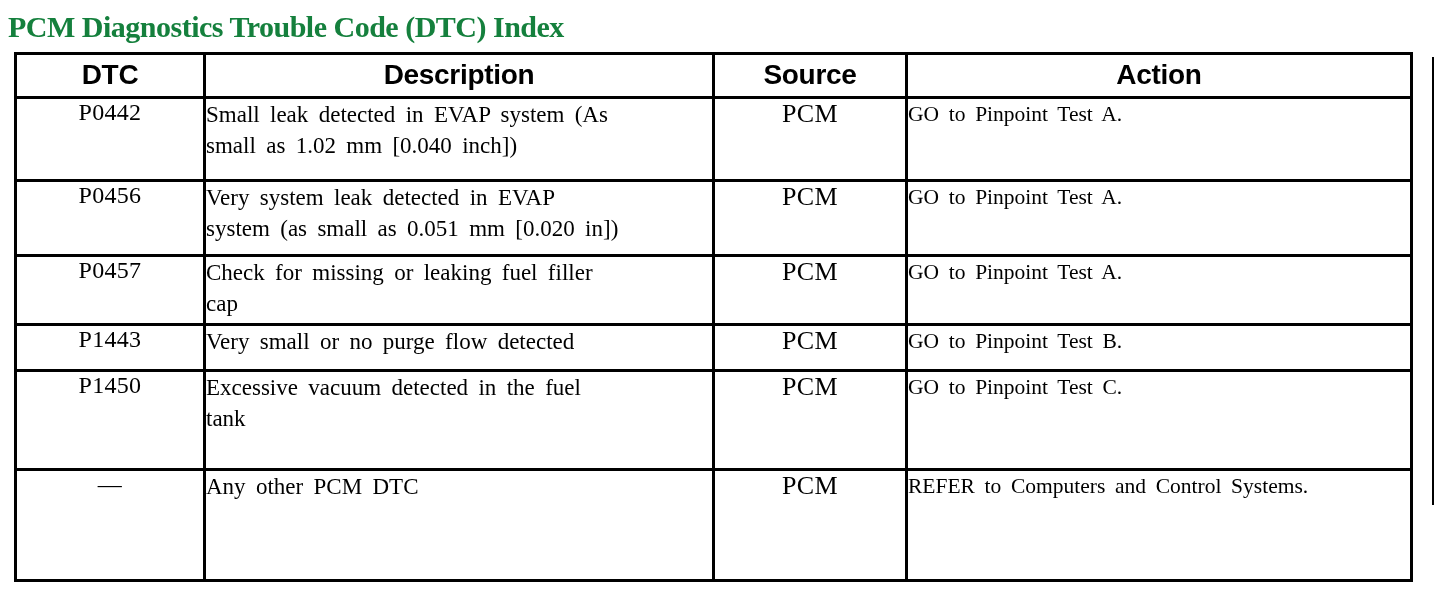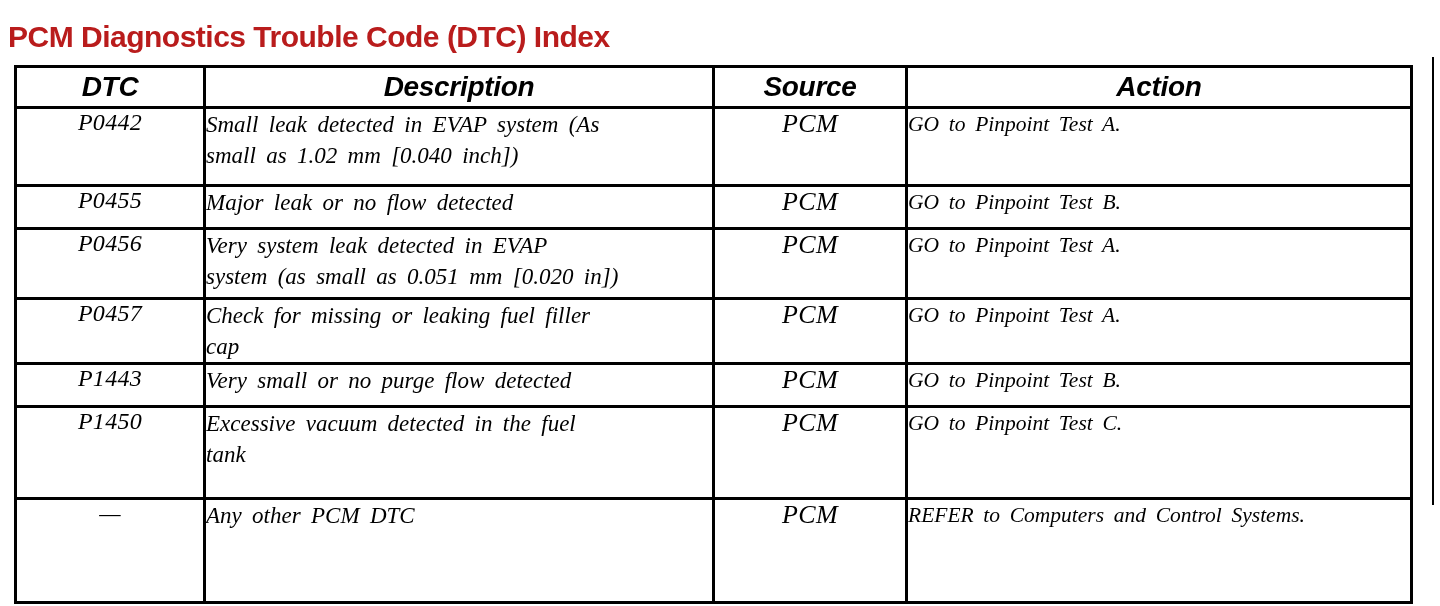--- a/index.html
+++ b/index.html
@@ -14,38 +14,37 @@
   }
   .page {
     position: relative;
     width: 1440px;
     height: 606px;
     background: #ffffff;
   }
   .doc-title {
     position: absolute;
     left: 8px;
-    top: 20px;
-    font-family: Liberation Sans, sans-serif;
+    top: 10px;
+    font-family: Liberation Serif, serif;
     font-weight: bold;
     font-size: 30px;
     letter-spacing: -0.5px;
-    color: #b91c1c;
+    color: #15803d;
     white-space: nowrap;
   }
   table.dtc-table {
     position: absolute;
     left: 14px;
-    top: 65px;
+    top: 52px;
     width: 1396px;
     height: 530px;
     border-collapse: collapse;
     table-layout: fixed;
     background: #ffffff;
-    font-style: italic;
   }
   table.dtc-table th,
   table.dtc-table td {
     border: 3px solid #000000;
     padding: 0;
     vertical-align: top;
     overflow: hidden;
   }
   table.dtc-table th {
     font-family: "Liberation Sans", sans-serif;
@@ -117,29 +116,20 @@
     <tr style="height:78px">
       <td class="c-dtc">P0442</td>
       <td class="c-desc">
         <span class="desc-line">Small leak detected in EVAP system (As</span>
         <span class="desc-line">small as 1.02 mm [0.040 inch])</span>
       </td>
       <td class="c-src">PCM</td>
       <td class="c-act">GO to Pinpoint Test A.</td>
     </tr>
 
-    <tr style="height:43px">
-      <td class="c-dtc">P0455</td>
-      <td class="c-desc">
-        <span class="desc-line">Major leak or no flow detected</span>
-        <span class="desc-line"></span>
-      </td>
-      <td class="c-src">PCM</td>
-      <td class="c-act">GO to Pinpoint Test B.</td>
-    </tr>
 
     <tr style="height:70px">
       <td class="c-dtc">P0456</td>
       <td class="c-desc">
         <span class="desc-line">Very system leak detected in EVAP</span>
         <span class="desc-line">system (as small as 0.051 mm [0.020 in])</span>
       </td>
       <td class="c-src">PCM</td>
       <td class="c-act">GO to Pinpoint Test A.</td>
     </tr>

